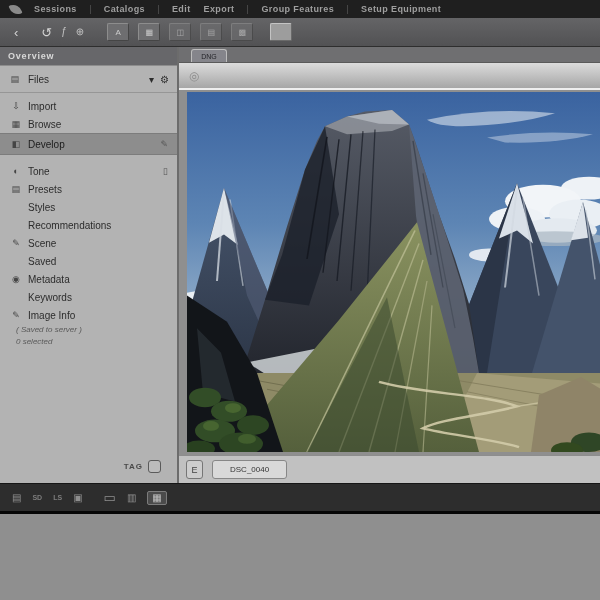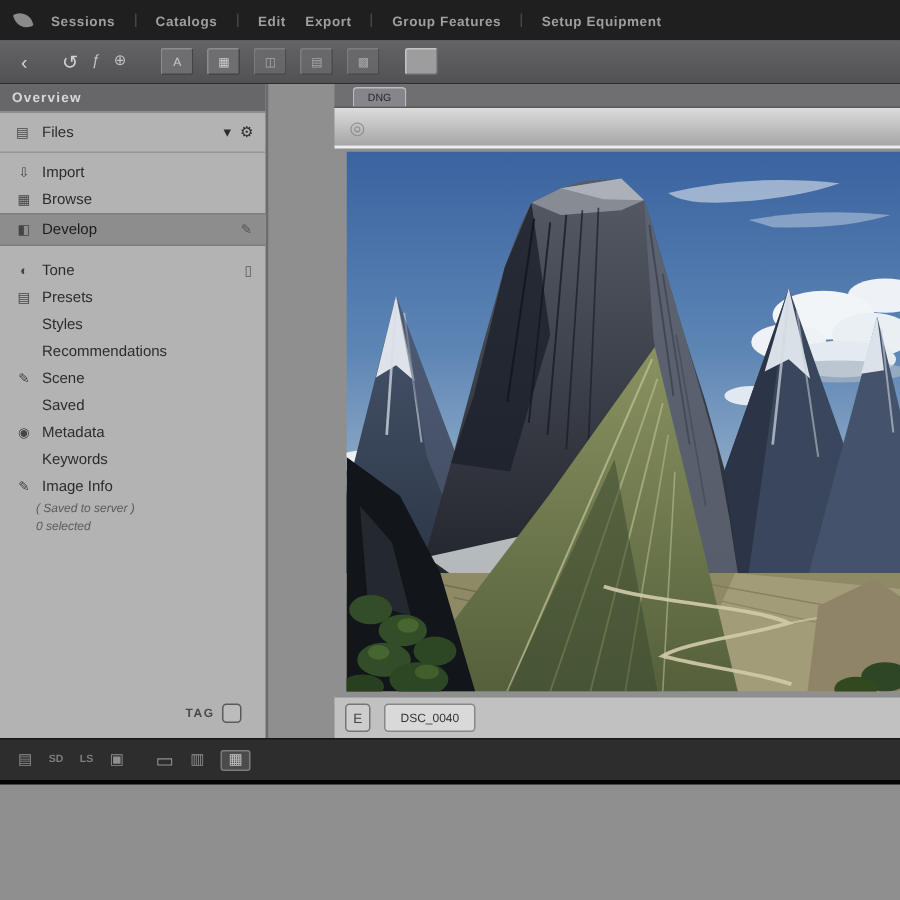--- a/index.html
+++ b/index.html
@@ -1,21 +1,21 @@
 <!DOCTYPE html>
 <html><head>
 <meta charset="utf-8">
 <style>
   html,body{margin:0;padding:0;background:#000;}
   .app{position:relative;width:600px;height:600px;overflow:hidden;
        font-family:"Liberation Sans",sans-serif;background:#8f8f8f;
        -webkit-font-smoothing:antialiased;}
 
   
-  .menubar{height:27px;background:#1f1f1f;display:flex;align-items:center;
+  .menubar{height:18px;background:#1f1f1f;display:flex;align-items:center;
            padding-left:10px;gap:13px;}
   .logo{width:11px;height:11px;background:#8a8a8a;border-radius:1px 9px 1px 9px;
         transform:rotate(-18deg);flex:0 0 auto;}
   .menu-item{font-size:9px;font-weight:bold;color:#9f9f9f;letter-spacing:.4px;
              text-transform:none;cursor:default;white-space:nowrap;}
   .menu-sep{width:1px;height:9px;background:#454545;}
 
   
   .toolbar{height:28px;background:linear-gradient(#646466,#525254);
            border-bottom:1px solid #2e2e2e;display:flex;align-items:center;
@@ -23,42 +23,42 @@
   .tbtn{color:#d2d2d2;font-size:13px;line-height:1;cursor:default;}
   .tbtn.small{font-size:10px;color:#c2c2c2;}
   .tbox{width:20px;height:16px;background:#6e6e70;border:1px solid;
         border-color:#8d8d8d #454545 #454545 #8d8d8d;border-radius:2px;
         color:#cdcdcd;font-size:8px;display:flex;align-items:center;
         justify-content:center;}
   .tbox.dim{opacity:.68;}
   .tbox.active{background:#9d9d9d;border-color:#c4c4c4 #6a6a6a #6a6a6a #c4c4c4;}
 
   
-  .content{display:flex;height:436px;gap:44px;}
+  .content{display:flex;height:436px;}
 
   
   .sidebar{width:177px;background:#b3b3b3;border-right:2px solid #6c6c6c;
            position:relative;flex:0 0 auto;}
   .sb-header{height:18px;background:#67676a;border-bottom:1px solid #8d8d8d;
              color:#d8d8d8;font-size:9px;font-weight:bold;letter-spacing:.8px;
              display:flex;align-items:center;padding-left:8px;}
   .files-row{height:26px;display:flex;align-items:center;gap:6px;
              padding:0 8px;border-bottom:1px solid #969696;font-size:10px;
              color:#2c2c2c;}
   .files-row .grow{margin-left:auto;display:flex;align-items:center;gap:6px;}
   .s-ic{width:14px;text-align:center;color:#454545;font-size:9px;flex:0 0 auto;}
   .s-list{padding-top:4px;}
   .s-item{height:18px;display:flex;align-items:center;gap:5px;
           padding-left:9px;font-size:10px;color:#2c2c2c;}
   .s-item .right{margin-left:auto;padding-right:9px;color:#555;font-size:9px;}
   .s-item.selected{background:#8d8d8d;border-top:1px solid #7c7c7c;
                    border-bottom:1px solid #7c7c7c;height:20px;color:#1c1c1c;}
   .s-item.gap{margin-top:7px;}
   .s-caption{font-size:8px;font-style:italic;color:#5a5a5a;
-             padding-left:24px;line-height:12px;}
+             padding-left:16px;line-height:12px;}
   .tag-row{position:absolute;bottom:10px;right:16px;display:flex;
            align-items:center;gap:5px;font-size:8px;font-weight:bold;
            color:#4a4a4a;letter-spacing:1px;}
   .tag-box{width:11px;height:11px;border:1px solid #5a5a5a;border-radius:3px;
            background:#bcbcbc;}
 
   
   .canvas{flex:1;display:flex;flex-direction:column;background:#8f8f8f;min-width:0;}
   .tabstrip{height:15px;background:#6f6f71;border-bottom:1px solid #5a5a5a;
             display:flex;align-items:flex-end;}
@@ -70,21 +70,21 @@
                   border-bottom:2px solid #eeeeee;display:flex;
                   align-items:center;padding-left:10px;}
   .lens{color:#8a8a8a;font-size:12px;}
   .viewport{flex:1;position:relative;padding:2px 0 3px 8px;min-height:0;}
   .photo{width:100%;height:100%;display:block;}
   .statusbar{height:27px;background:#c1c1c1;border-top:1px solid #8d8d8d;
              display:flex;align-items:center;gap:9px;padding-left:7px;}
   .st-ic{width:15px;height:17px;border:1px solid #767676;border-radius:3px;
          background:#cdcdcd;color:#444;font-size:9px;display:flex;
          align-items:center;justify-content:center;}
-  .file-btn{height:17px;padding:0 10px;background:#d9d9d9;
+  .file-btn{height:17px;padding:0 17px;background:#d9d9d9;
             border:1px solid #878787;border-radius:3px;font-size:8px;
             color:#333;display:flex;align-items:center;}
 
   
   .bottombar{height:27px;background:#2d2d2d;border-top:1px solid #161616;
              display:flex;align-items:center;gap:11px;padding-left:12px;}
   .bb{color:#8f8f8f;font-size:10px;line-height:1;}
   .bb.txt{font-size:7px;font-weight:bold;color:#7d7d7d;}
   .bb.wide{font-size:13px;}
   .bb.active{background:#4b4b4b;border:1px solid #7c7c7c;border-radius:2px;

